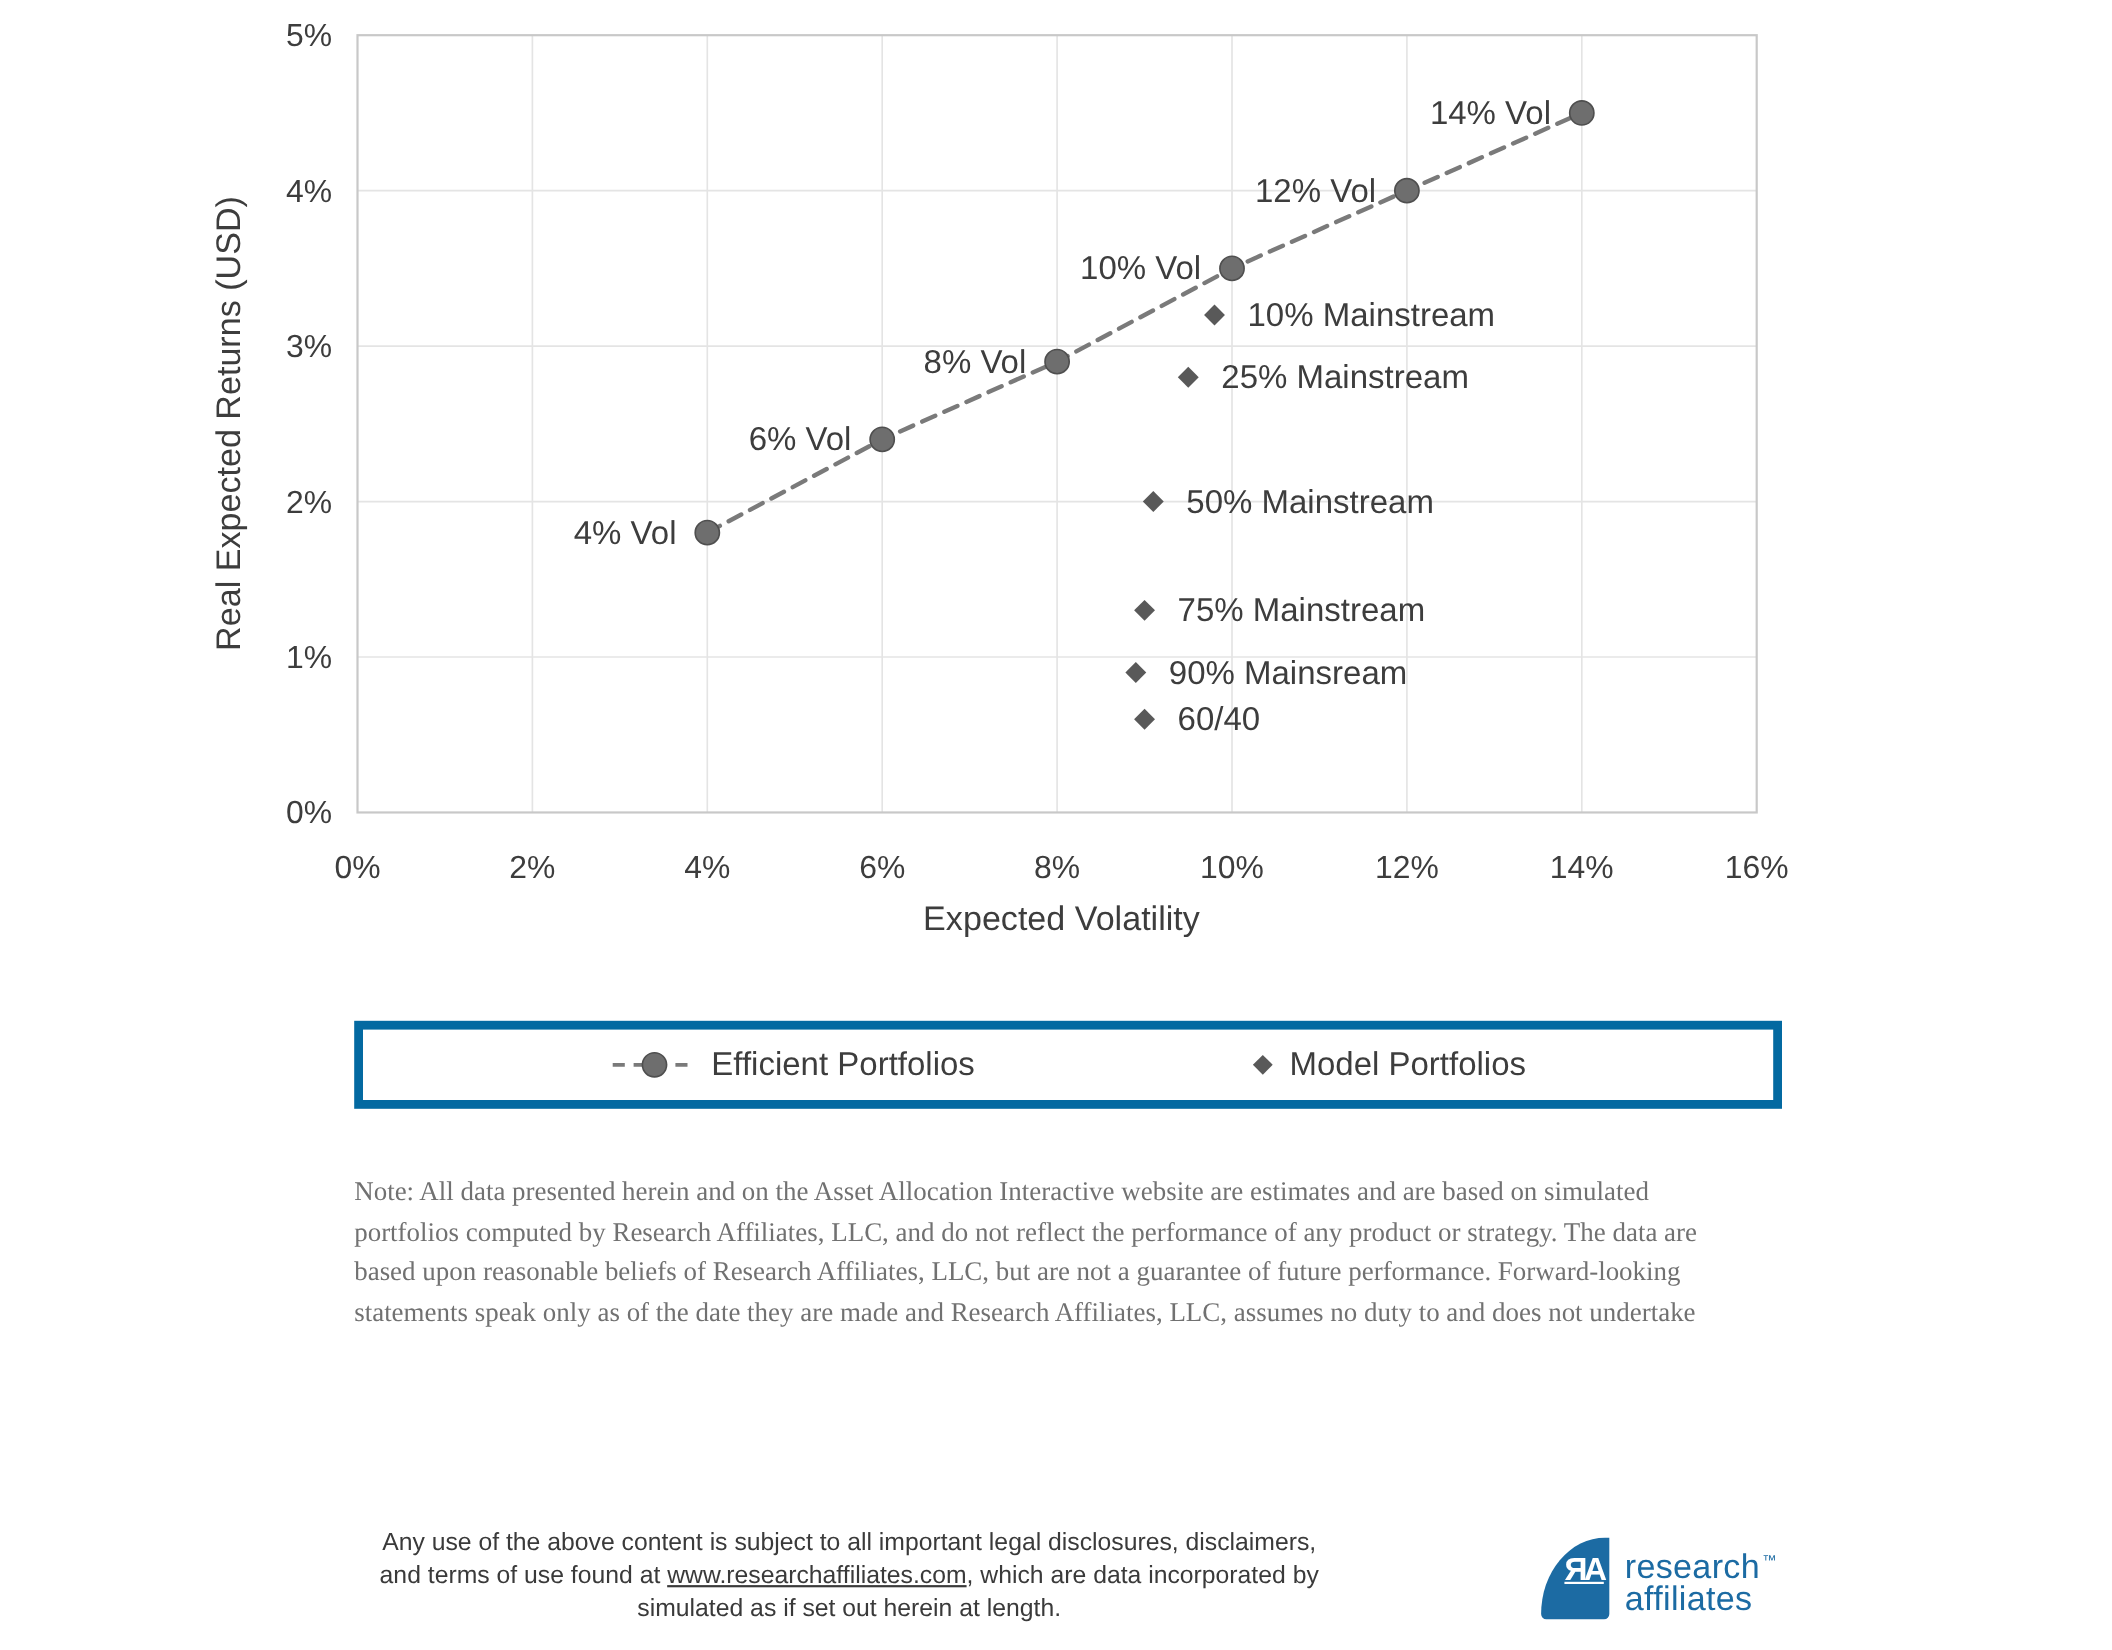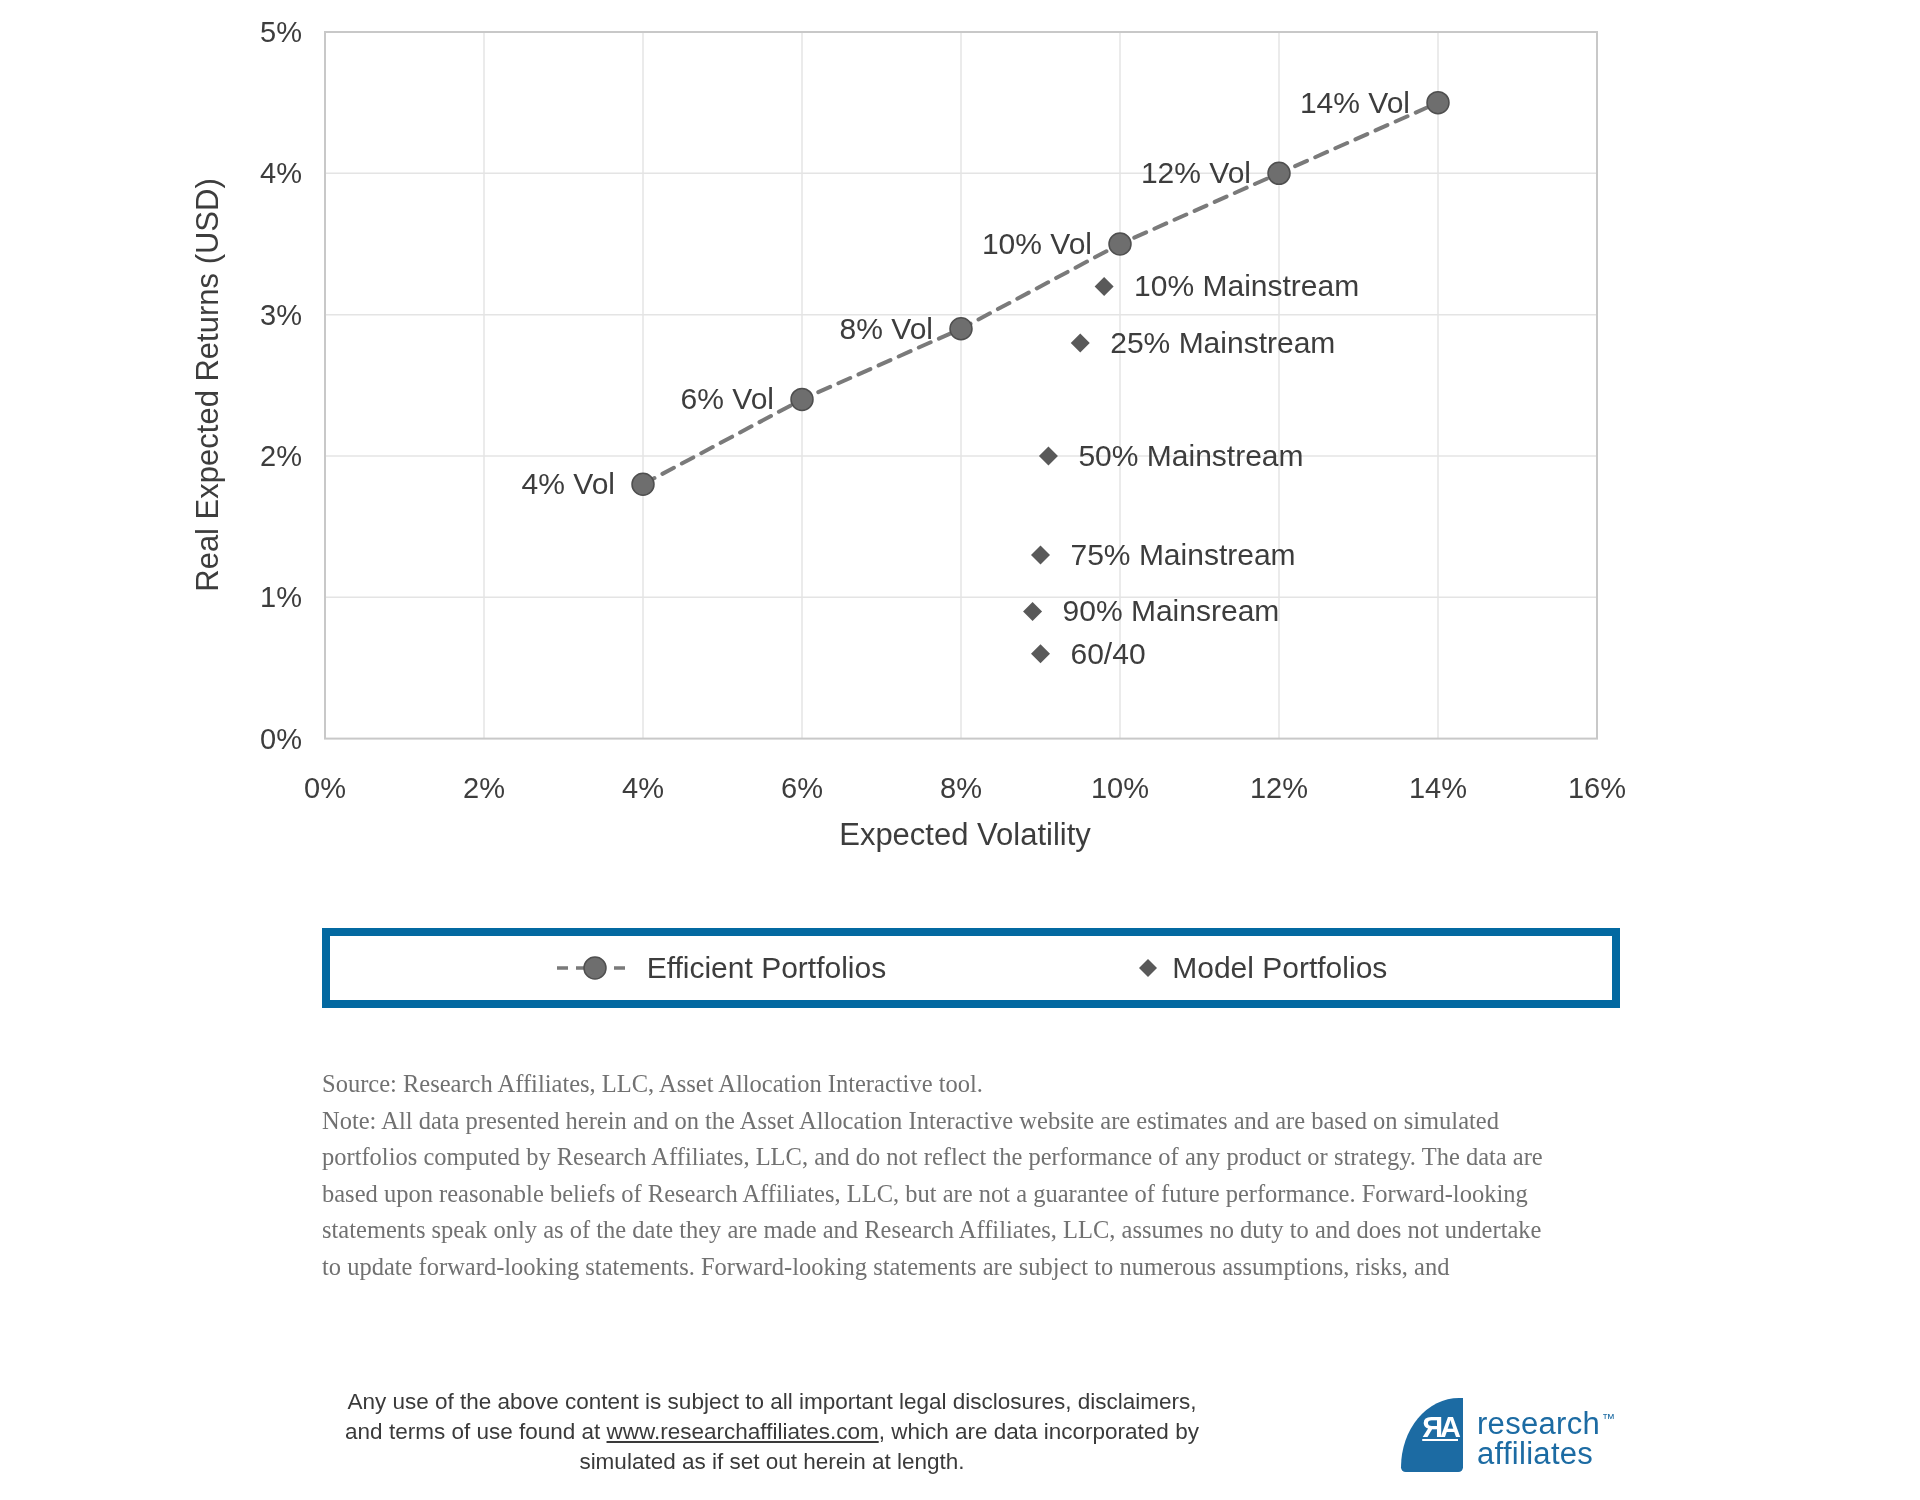--- a/index.html
+++ b/index.html
@@ -105,26 +105,24 @@
     </div>
     <div class="legend-item">
       <svg width="24" height="24">
         <path d="M12 3 L21 12 L12 21 L3 12 Z" fill="#595959"></path>
       </svg>
       <span class="legend-label">Model Portfolios</span>
     </div>
   </div>
 
   <div class="notes" id="notes">
-      <div>Source: Research Affiliates, LLC, Asset Allocation Interactive tool.</div>
       <div>Note: All data presented herein and on the Asset Allocation Interactive website are estimates and are based on simulated</div>
       <div>portfolios computed by Research Affiliates, LLC, and do not reflect the performance of any product or strategy. The data are</div>
       <div>based upon reasonable beliefs of Research Affiliates, LLC, but are not a guarantee of future performance. Forward-looking</div>
       <div>statements speak only as of the date they are made and Research Affiliates, LLC, assumes no duty to and does not undertake</div>
-      <div>to update forward-looking statements. Forward-looking statements are subject to numerous assumptions, risks, and</div>
     </div>
 
   <div class="disclaimer">
     <span>Any use of the above content is subject to all important legal disclosures, disclaimers,</span><br>
     <span>and terms of use found at </span><a href="#">www.researchaffiliates.com</a><span>, which are data incorporated by</span><br>
     <span>simulated as if set out herein at length.</span>
   </div>
 
   <div class="logo">
     <div class="logo-mark">

